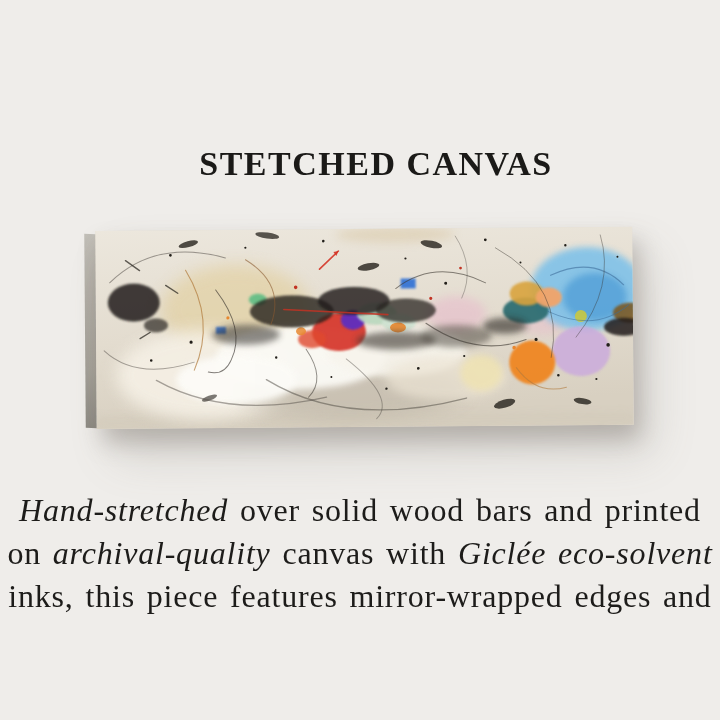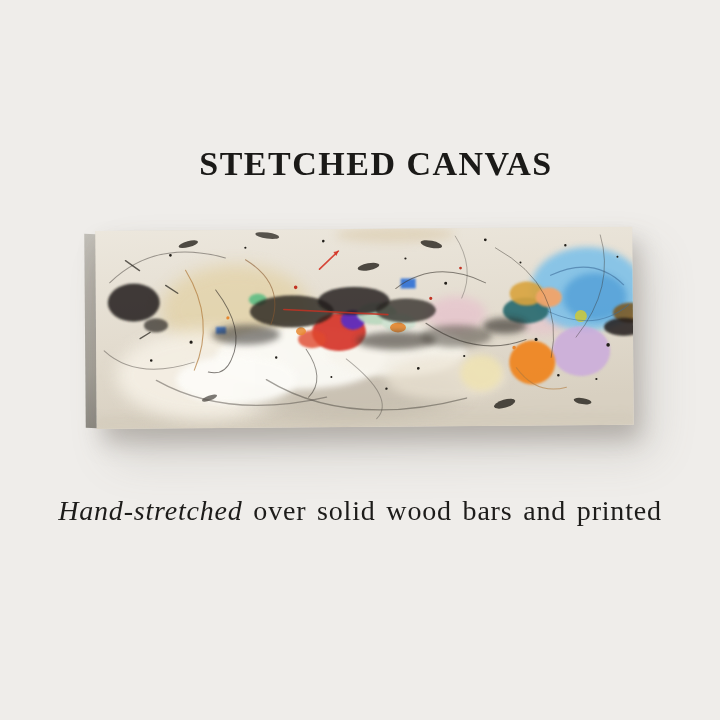--- a/index.html
+++ b/index.html
@@ -42,21 +42,21 @@
   }
   .canvas-front svg{display:block;width:537px;height:198px;}
 
   
   .desc{
     position:absolute;left:0;top:489px;width:720px;
     text-align:center;
     color:#1d1c1a;
   }
   .desc-line{
-    font-size:28px;
+    font-size:32px;
     line-height:43px;
     letter-spacing:0.8px;
     word-spacing:3px;
     white-space:nowrap;
   }
   .desc-line em{font-style:italic;}
 </style>
 </head>
 <body>
 
@@ -200,15 +200,17 @@
           <circle cx="132" cy="88" r="1.6" fill="#e8872f"></circle>
             <circle cx="418" cy="120" r="1.8" fill="#e8872f"></circle>
           <circle cx="365" cy="40" r="1.4" fill="#c23323"></circle>
         </g>
       </svg>
     </div>
   </div>
 
   <div class="desc">
       <div class="desc-line"><em>Hand-stretched</em><span> over solid wood bars and printed</span></div>
+      <div class="desc-line"><span>on </span><em>archival-quality</em><span> canvas with </span><em>Giclée eco-solvent</em></div>
+      <div class="desc-line"><span>inks, this piece features mirror-wrapped edges and</span></div>
     </div>
 
 </div>
 
 </body></html>

